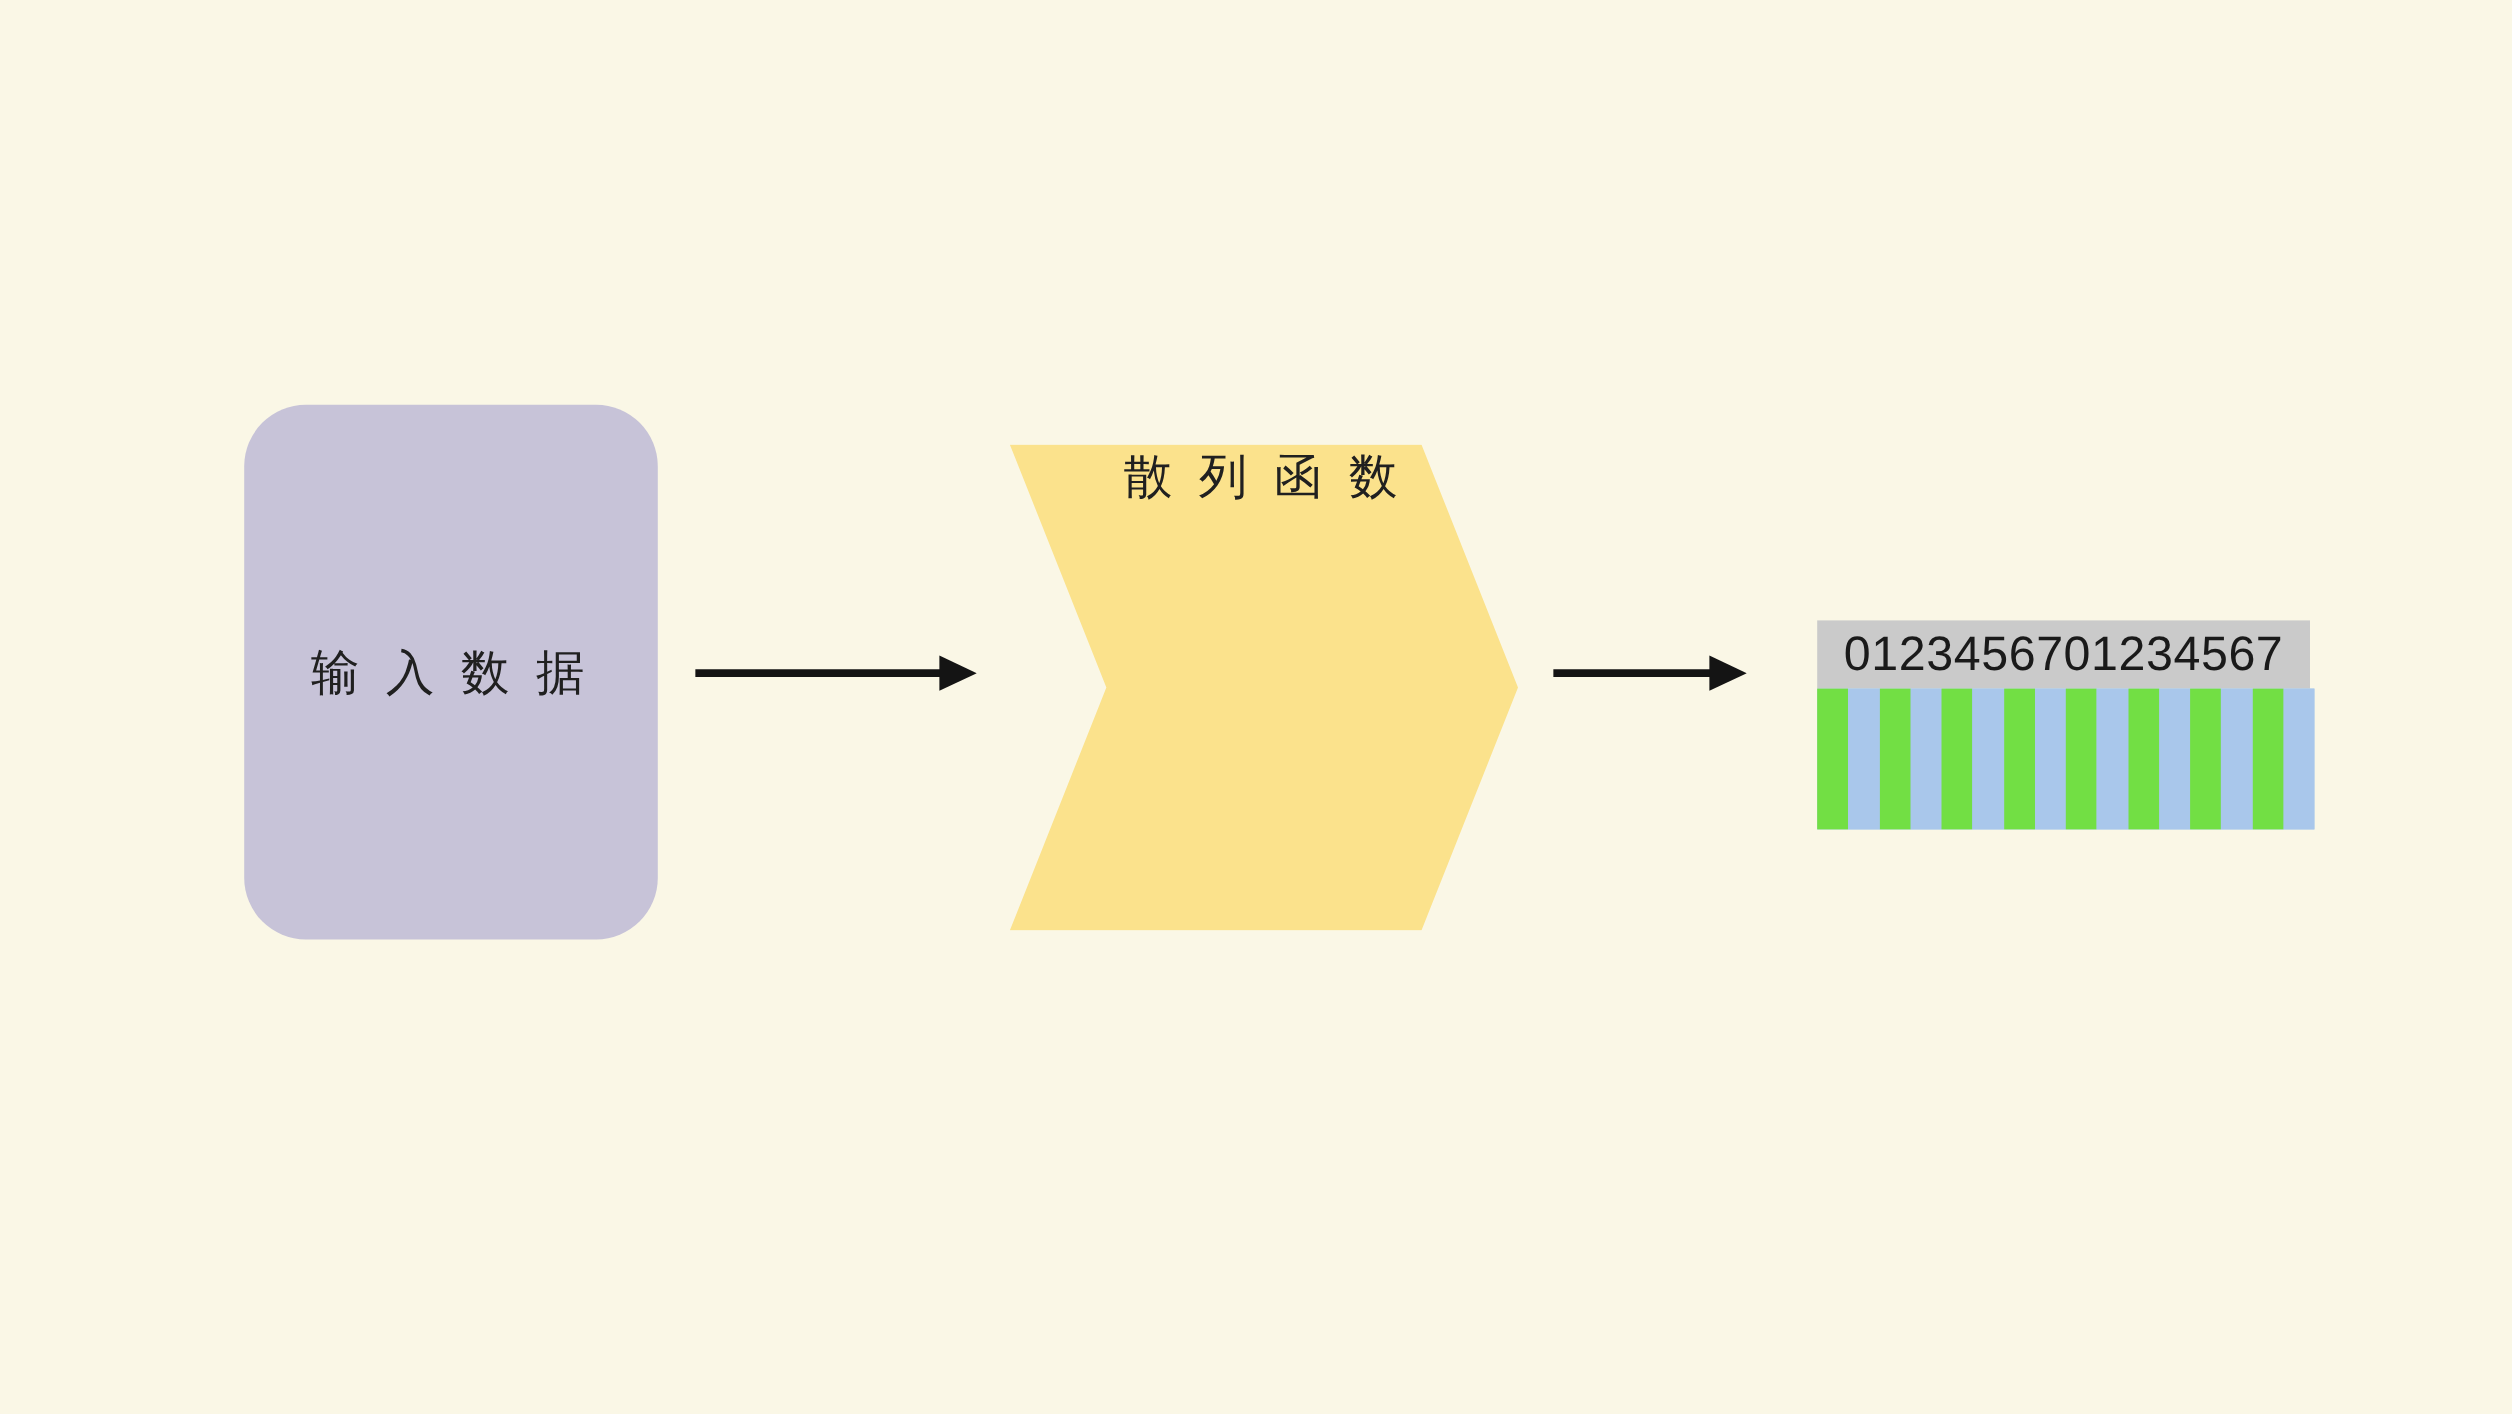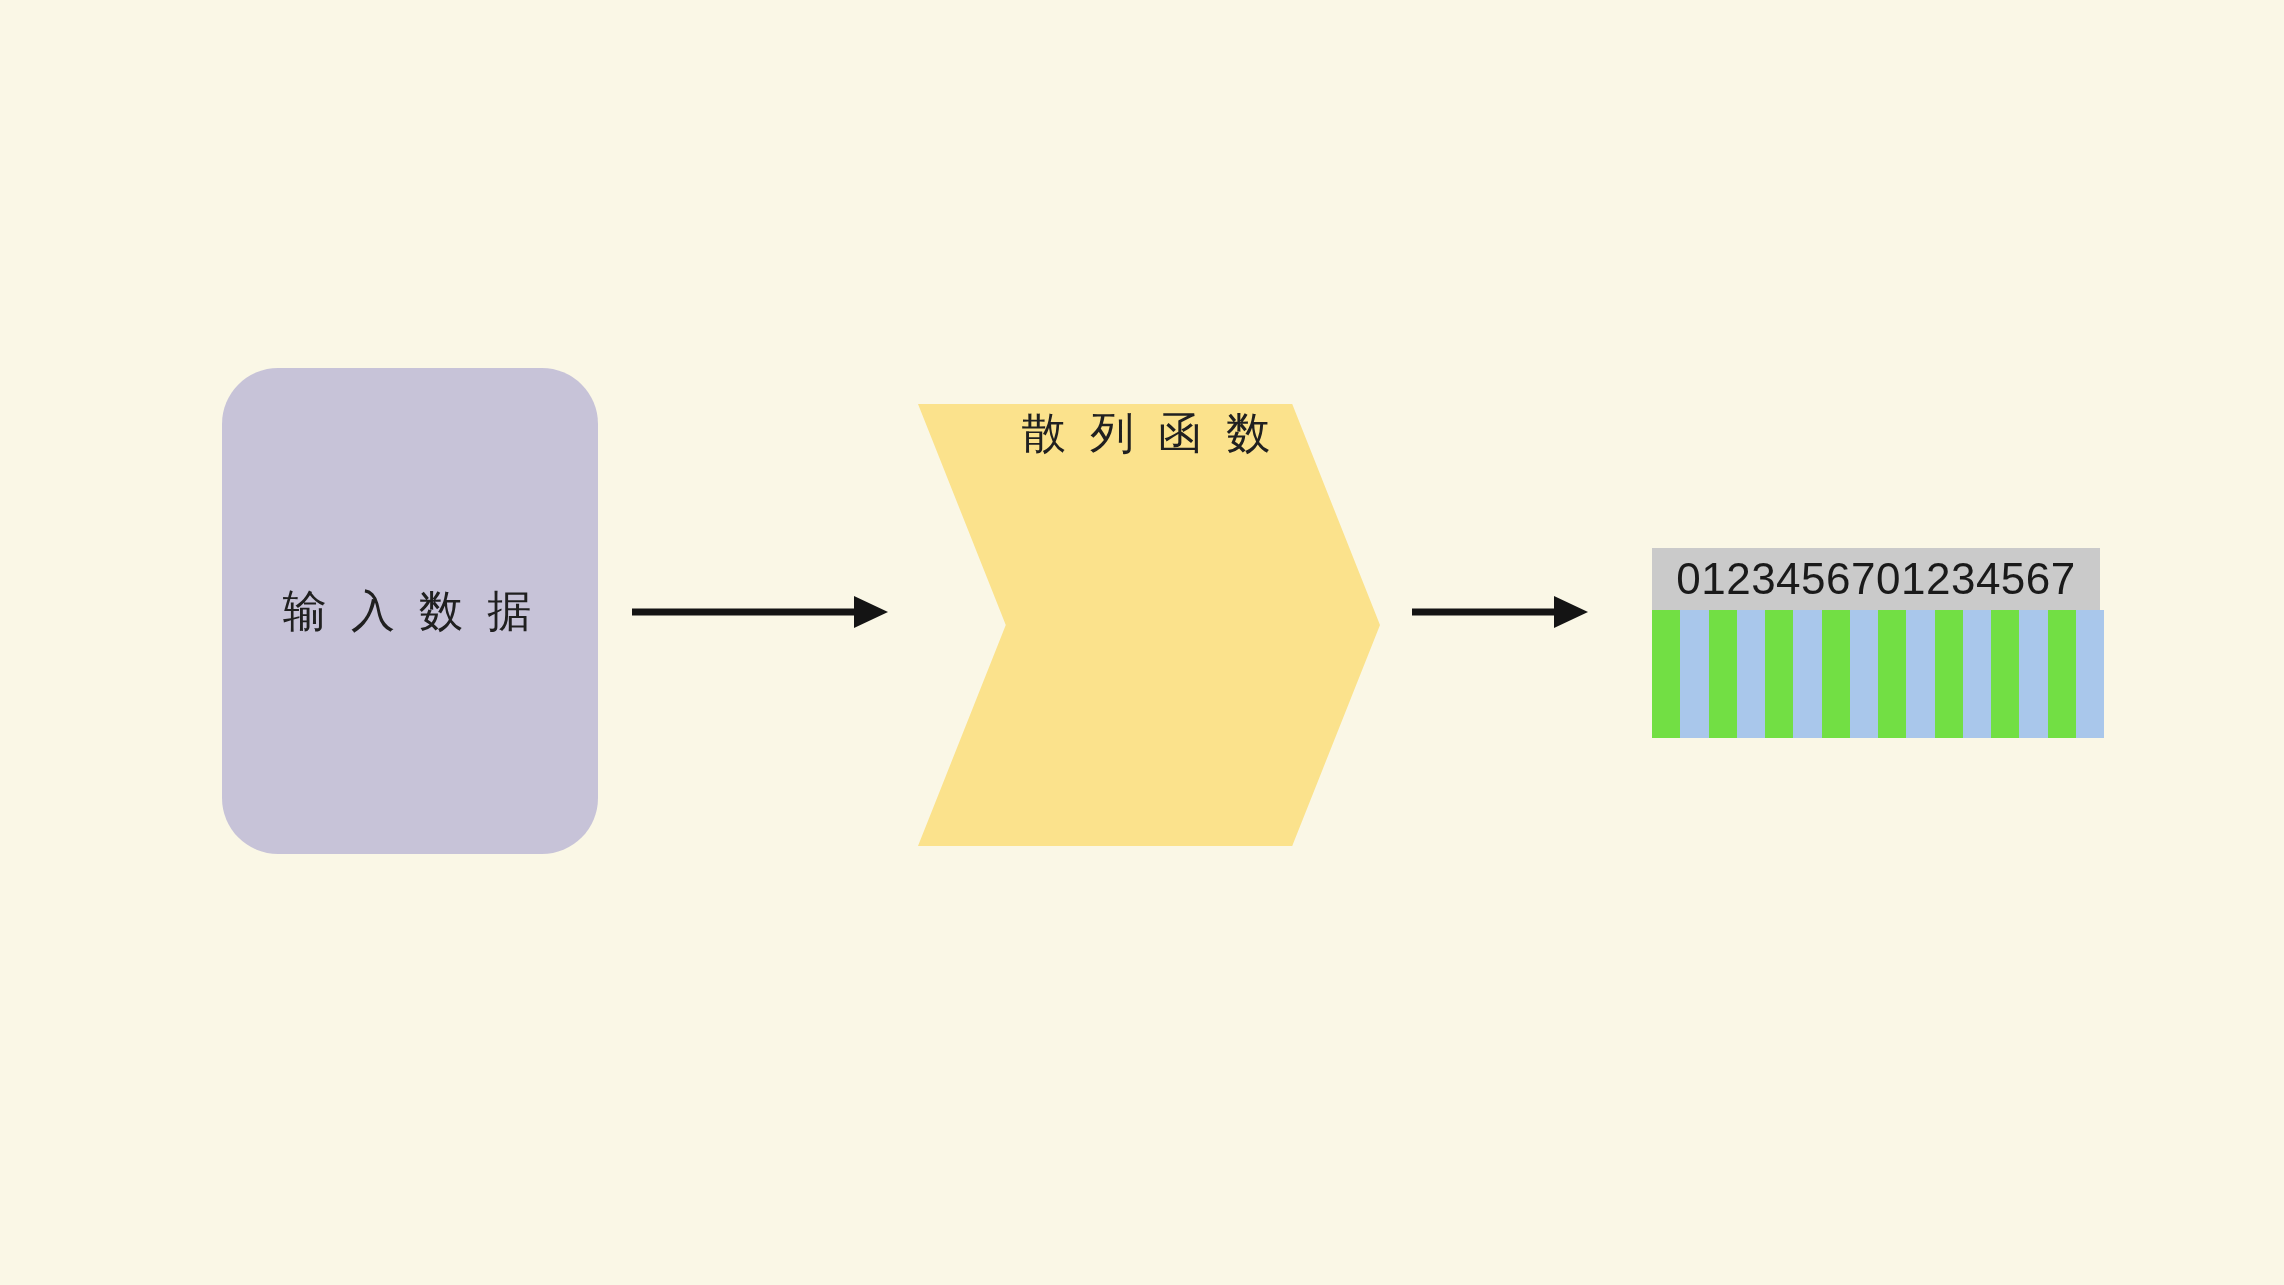--- a/index.html
+++ b/index.html
@@ -56,21 +56,21 @@
     left:918px; top:404px;
     width:462px; height:442px;
     background:var(--hash-fill);
     clip-path:polygon(0% 0%, 81% 0%, 100% 50%, 81% 100%, 0% 100%, 19% 50%);
     display:flex; justify-content:center;
   }
 
   
   .hash-output{
     position:absolute;
-    left:1652px; top:548px;
+    left:1652px; top:564px;
     width:452px;
   }
   .digits{
     width:448px;
     height:62px;
     background:var(--digits-bg);
     color:var(--digits-text);
     font-size:44px;
     line-height:62px;
     letter-spacing:0.5px;

